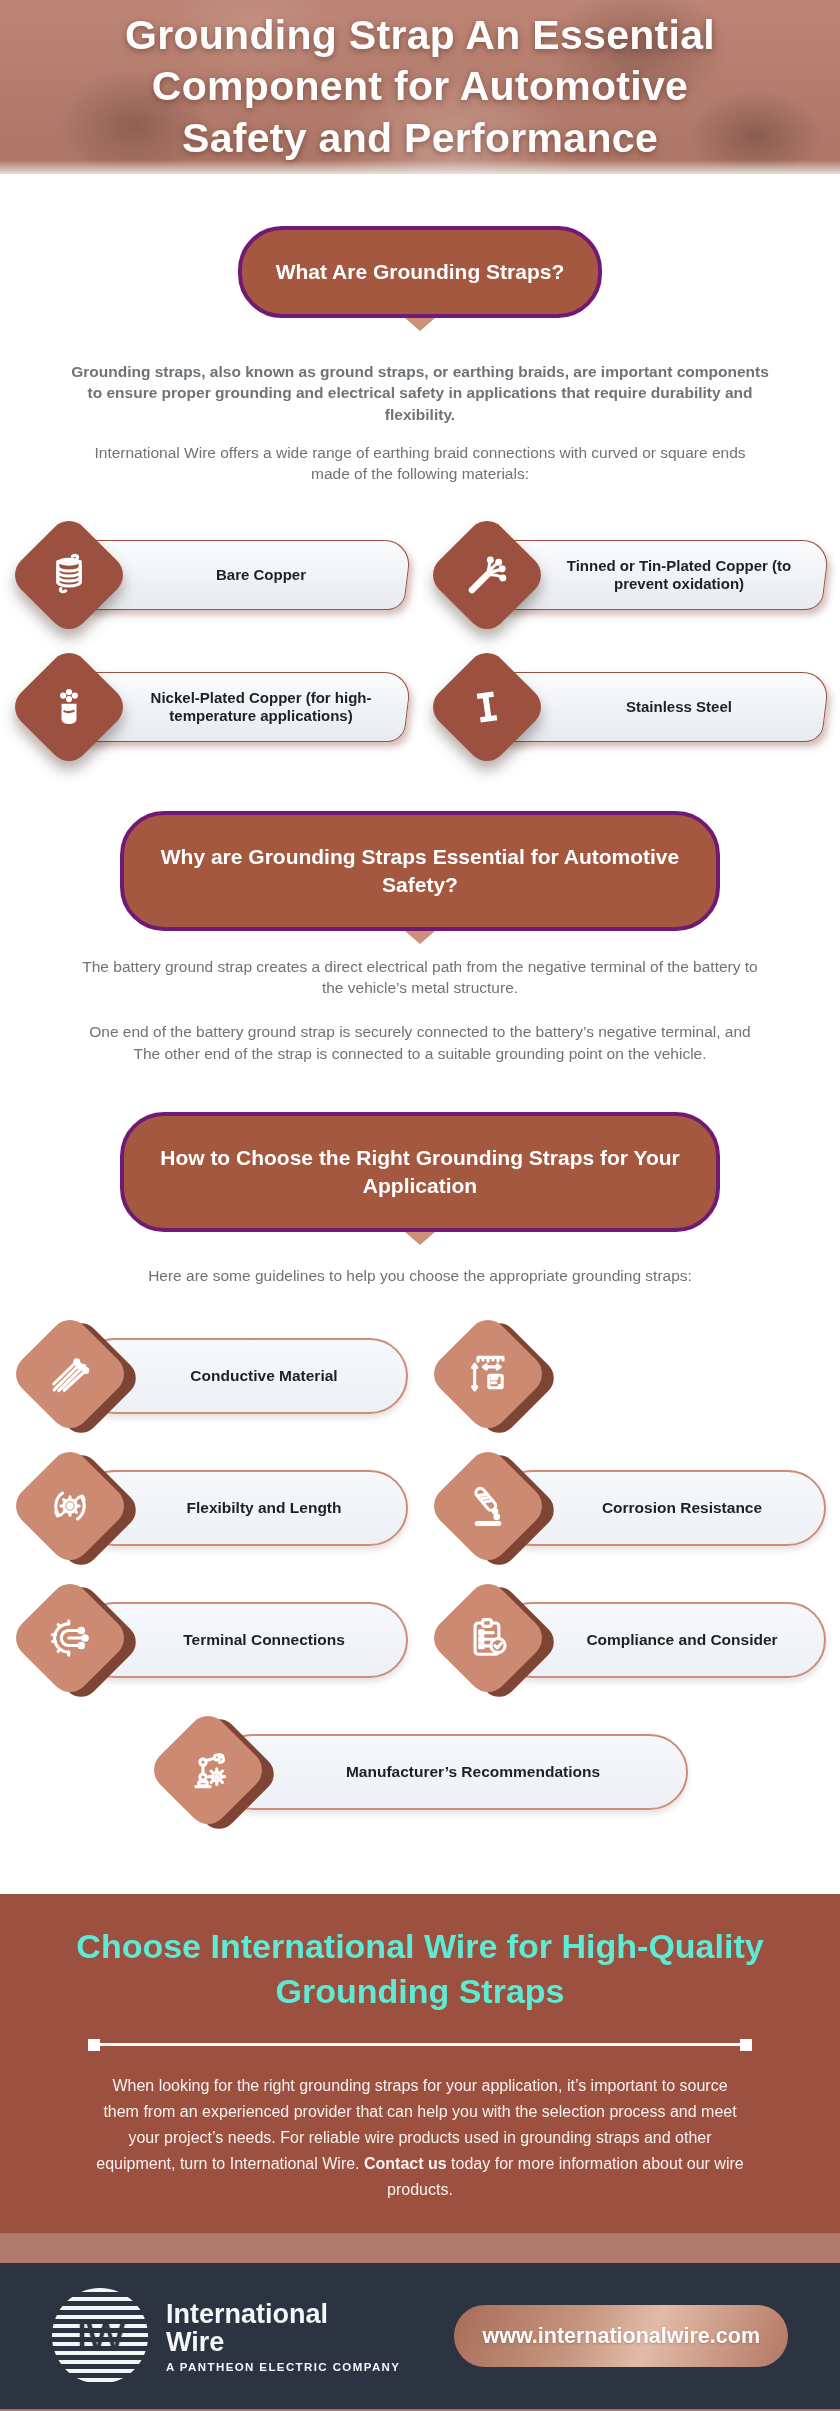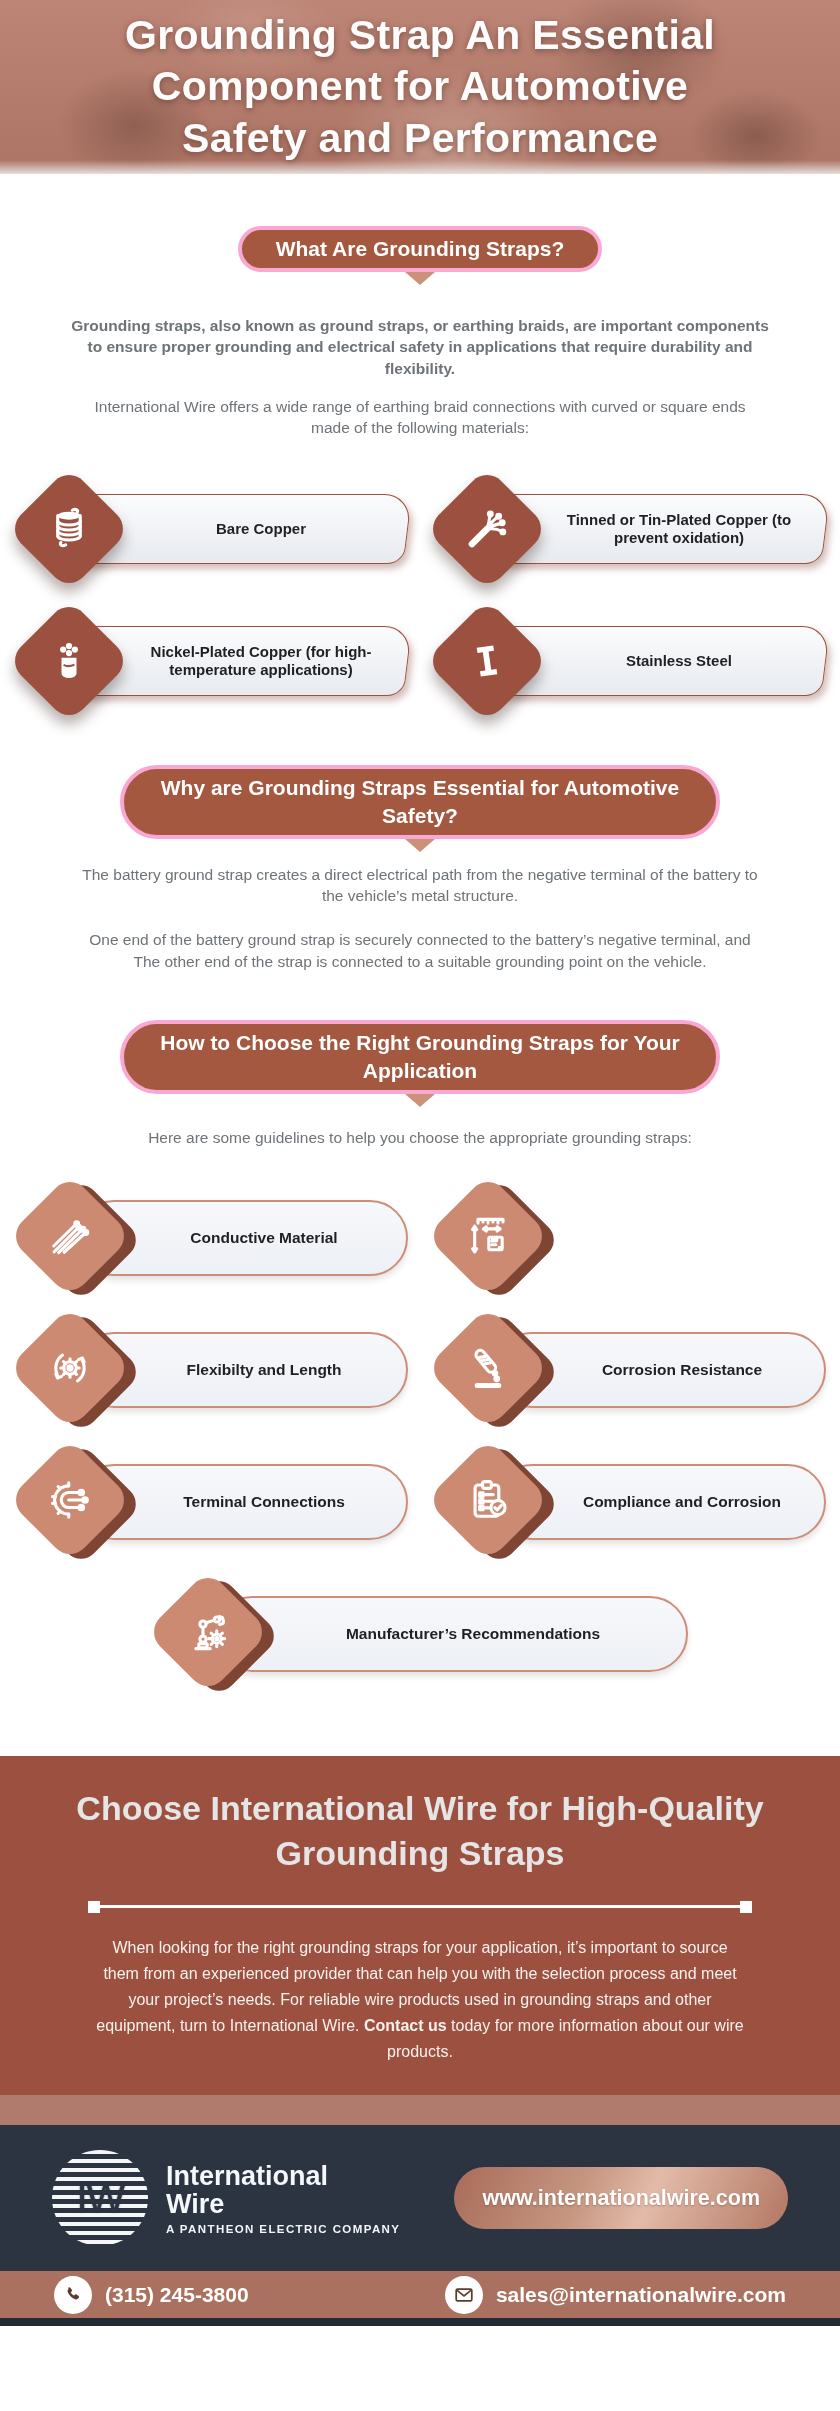--- a/index.html
+++ b/index.html
@@ -21,22 +21,22 @@
   .hero::after{content:""; position:absolute; left:0; right:0; bottom:0; height:14px;
     background:linear-gradient(180deg, rgba(238,233,230,0), rgba(238,233,230,.9));}
   .hero h1{
     color:#fdfdfd; font-size:41px; font-weight:700; line-height:1.26; text-align:center;
     max-width:640px; letter-spacing:.3px; text-shadow:0 2px 6px rgba(80,42,33,.55);
   }
 
   
   .section{ text-align:center; }
   .badge{
-    display:inline-block; margin:0 auto; background:#a4583f; border:4px solid #f9a8d4;
-    border-radius:44px; padding:5px 34px; color:#ffffff; font-weight:700;
+    display:inline-block; margin:0 auto; background:#a4583f; border:4px solid #701a75;
+    border-radius:44px; padding:28px 34px; color:#ffffff; font-weight:700;
     font-size:21px; line-height:1.32; max-width:600px;
   }
   .pointer{
     width:0; height:0; margin:0 auto;
     border-left:15px solid transparent; border-right:15px solid transparent;
     border-top:13px solid #cd9078;
   }
   .para{
     color:#6e7378; font-size:15.5px; line-height:1.4; text-align:center;
     max-width:712px; margin:0 auto;
@@ -91,21 +91,21 @@
     min-height:76px; border-radius:40px;
     background:linear-gradient(180deg,#f7f8fb,#edf0f5);
     border:2px solid #cc8e79; box-shadow:0 4px 6px rgba(60,40,32,.14);
     padding:8px 20px 8px 64px;
   }
   .guide .card-label{ font-size:15.5px; }
   .cards-grid .card:nth-child(7){ grid-column:1 / -1; justify-self:center; width:66%; }
 
   
   .cta{ margin-top:58px; background:#9c5140; padding:30px 40px 30px; text-align:center; }
-  .cta h2{ color:#e5e5e5; font-size:34px; font-weight:700; line-height:1.3; max-width:720px; margin:0 auto; }
+  .cta h2{ color:#5eead4; font-size:34px; font-weight:700; line-height:1.3; max-width:720px; margin:0 auto; }
   .divider{ display:flex; align-items:center; justify-content:center; margin:26px auto 22px; width:664px; }
   .divider .sq{ width:12px; height:12px; background:#ffffff; flex:none; }
   .divider .ln{ flex:1; height:3px; background:#ffffff; }
   .cta p{ color:#f8f1ee; font-size:16px; line-height:1.63; max-width:648px; margin:0 auto; }
   .cta .contact-link{ font-weight:700; cursor:pointer; }
   .cta-band{ height:30px; background:#b07b6c; }
 
   
   .footer{
     background:#2b3440; height:146px; display:flex; align-items:center;
@@ -364,21 +364,21 @@
     <rect x="8" y="15" width="1.7" height="1.7"></rect>
                     <path d="M10.9 15.8h2.6"></path>
     <circle cx="16.8" cy="15.6" r="3.4" fill="#cd8a73"></circle>
                     <path d="M15.3 15.7l1.1 1.1 2-2.2"></path>
                   </g>
                 </svg>
               </div>
       </div>
     </div>
     <div class="pill">
-      <span class="card-label">Compliance and Corrosion</span>
+      <span class="card-label">Compliance and Consider</span>
     </div>
   </div>
         <div class="card guide">
     <div class="diamond-wrap">
       <div class="g-stack">
         <div class="g-back"></div>
         <div class="diamond g-front diamond-icon">
                 <svg viewBox="0 0 24 24">
                   <g fill="none" stroke="#ffffff" stroke-width="1.5" stroke-linecap="round" stroke-linejoin="round">
                     <path d="M6.2 20h6.8"></path>

